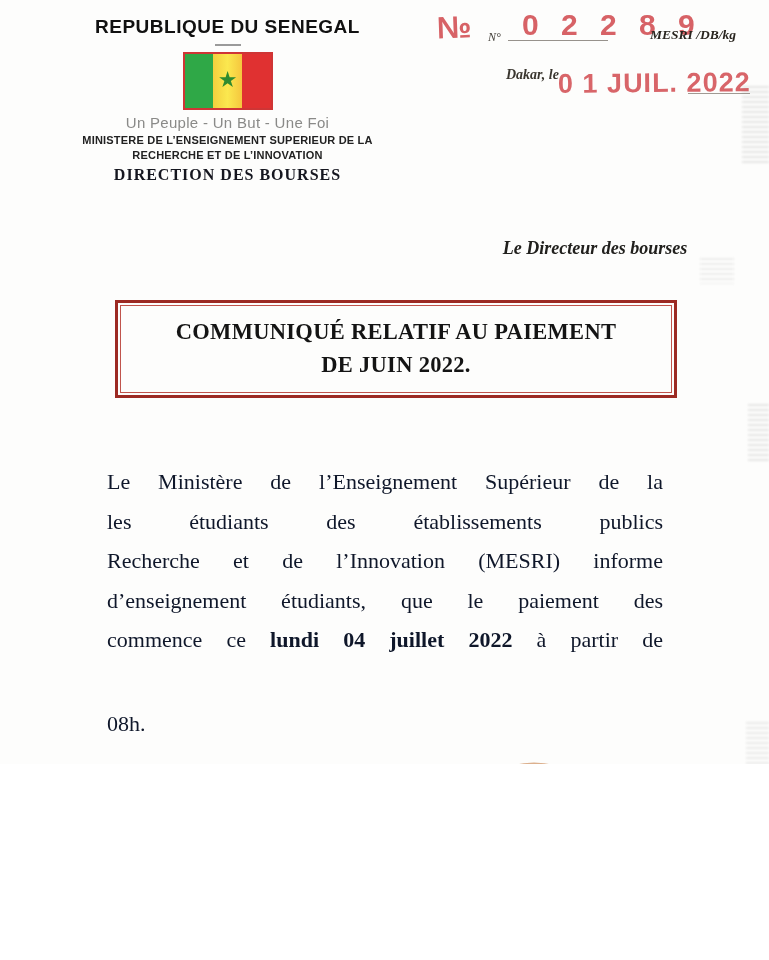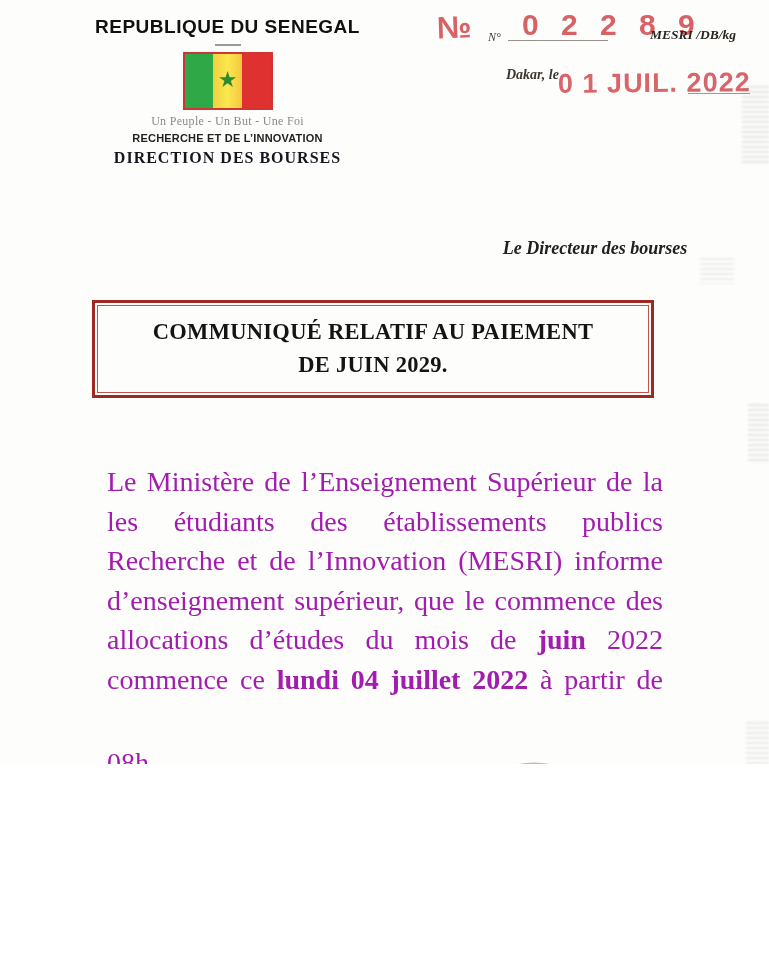--- a/index.html
+++ b/index.html
@@ -28,22 +28,22 @@
     border: 2px solid #cf3535;
     display: flex;
   }
   .flag .stripe { flex: 1; position: relative; }
   .flag .star {
     position: absolute; left: 50%; top: 50%;
     transform: translate(-50%, -54%);
     font-size: 22px; line-height: 1;
   }
   .motto {
-    font-family: Liberation Serif, serif;
-    font-size: 12px; color: #8a8a88; letter-spacing: 0.3px;
+    font-family: Liberation Sans, sans-serif;
+    font-size: 15px; color: #8a8a88; letter-spacing: 0.3px;
   }
   .ministry {
     font-family: "Liberation Sans", sans-serif;
     font-weight: bold; font-size: 11px; line-height: 15px; color: #222;
     margin-top: 2px; letter-spacing: 0.2px;
   }
   .direction {
     font-family: "Liberation Serif", serif;
     font-weight: bold; font-size: 16px; color: #15161f;
     letter-spacing: 1px; margin-top: 3px;
@@ -76,35 +76,35 @@
     letter-spacing: 1px; opacity: 0.9; transform: rotate(-0.5deg);
   }
   .date-line { position: absolute; left: 688px; top: 93px; width: 62px; height: 1px; background: #a09a93; }
   
   .director-mention {
     position: absolute; left: 470px; top: 238px; width: 250px; text-align: center;
     font-weight: bold; font-style: italic; font-size: 18px; color: #21201d;
   }
   
   .title-box {
-    position: absolute; left: 92px; top: 300px; width: 556px;
+    position: absolute; left: 115px; top: 300px; width: 556px;
     border: 3px solid #9c2a23;
   }
   .title-box-inner {
     border: 1px solid #c0544c; margin: 2px;
     padding: 9px 6px 11px 6px; text-align: center;
   }
   .title-line {
     font-weight: bold; font-size: 22.5px; line-height: 33px; color: #141414;
     letter-spacing: 0.3px;
   }
   
   .body-text {
     position: absolute; left: 107px; top: 462px; width: 556px;
-    font-size: 28px; line-height: 39.5px; color: #a21caf;
+    font-size: 22px; line-height: 39.5px; color: #0f172a;
   }
   .body-line { text-align: justify; text-align-last: justify; }
   .body-line.last { text-align-last: left; margin-top: 44px; }
   
   .sig-heading {
     position: absolute; left: 385px; top: 762px; width: 240px; text-align: center;
     font-weight: bold; font-size: 17.5px; color: #1d1c1a;
   }
   .seal { position: absolute; left: 438px; top: 752px; width: 192px; height: 192px; opacity: 0.62; filter: blur(0.3px); }
   .signature { position: absolute; left: 398px; top: 772px; width: 350px; height: 145px; }
@@ -133,50 +133,50 @@
     <div class="republic-dash"></div>
     <div class="flag">
       <div class="stripe" style="background:#2fa847;"></div>
       <div class="stripe" style="background:linear-gradient(90deg,#f3cf3e,#fbe84f,#f5c63e);">
         <span class="star" style="color:#2f8b2f;">★</span>
       </div>
       <div class="stripe" style="background:#e03131;"></div>
     </div>
     <div class="motto">Un Peuple - Un But - Une Foi</div>
     <div class="ministry">
+      <div>MINISTERE DE L’ENSEIGNEMENT SUPERIEUR DE LA</div>
       <div>RECHERCHE ET DE L’INNOVATION</div>
     </div>
     <div class="direction">DIRECTION DES BOURSES</div>
   </div>
 
   <div class="stamp-red ref-no-symbol">№</div>
   <div class="stamp-red ref-number">0 2 2 8 9</div>
   <div class="printed-no">N°</div>
   <div class="ref-line"></div>
   <div class="ref-code">MESRI /DB/kg</div>
 
   <div class="dakar-le">Dakar, le</div>
   <div class="stamp-red date-stamp">0 1 JUIL. 2022</div>
   <div class="date-line"></div>
 
   <div class="director-mention">Le Directeur des bourses</div>
 
   <div class="title-box">
     <div class="title-box-inner">
       <div class="title-line">COMMUNIQUÉ RELATIF AU PAIEMENT</div>
-      <div class="title-line">DE JUIN 2029.</div>
+      <div class="title-line">DE JUIN 2022.</div>
     </div>
   </div>
 
   <div class="body-text">
     <div class="body-line"><span>Le Ministère de l’Enseignement Supérieur de la</span></div>
     <div class="body-line"><span>les étudiants des établissements publics</span></div>
     <div class="body-line"><span>Recherche et de l’Innovation (MESRI) informe</span></div>
-    <div class="body-line"><span>d’enseignement supérieur, que le commence des</span></div>
-    <div class="body-line"><span>allocations d’études du mois de </span><b>juin</b><span> 2022</span></div>
+    <div class="body-line"><span>d’enseignement étudiants, que le paiement des</span></div>
     <div class="body-line"><span>commence ce </span><b>lundi 04 juillet 2022</b><span> à partir de</span></div>
     <div class="body-line last"><span>08h.</span></div>
   </div>
 
   <div class="sig-heading">Le Directeur des Bourses</div>
 
   <svg class="seal" viewBox="0 0 200 200">
     <defs>
       <path id="arcTop" d="M 100,100 m -74,0 a 74,74 0 1,1 148,0"></path>
       <path id="arcBottom" d="M 100,100 m -60,0 a 60,60 0 1,0 120,0" transform="rotate(180 100 100) scale(1,-1) translate(0,-200)"></path>

